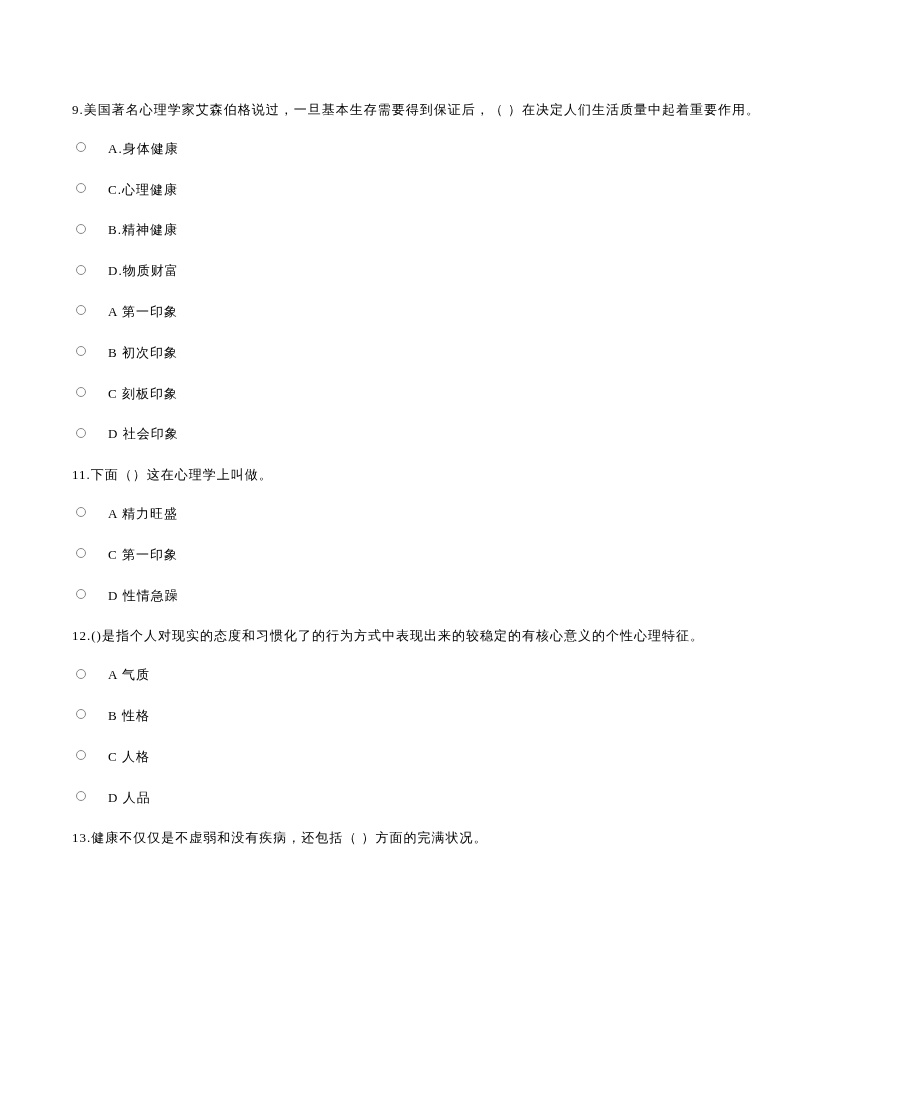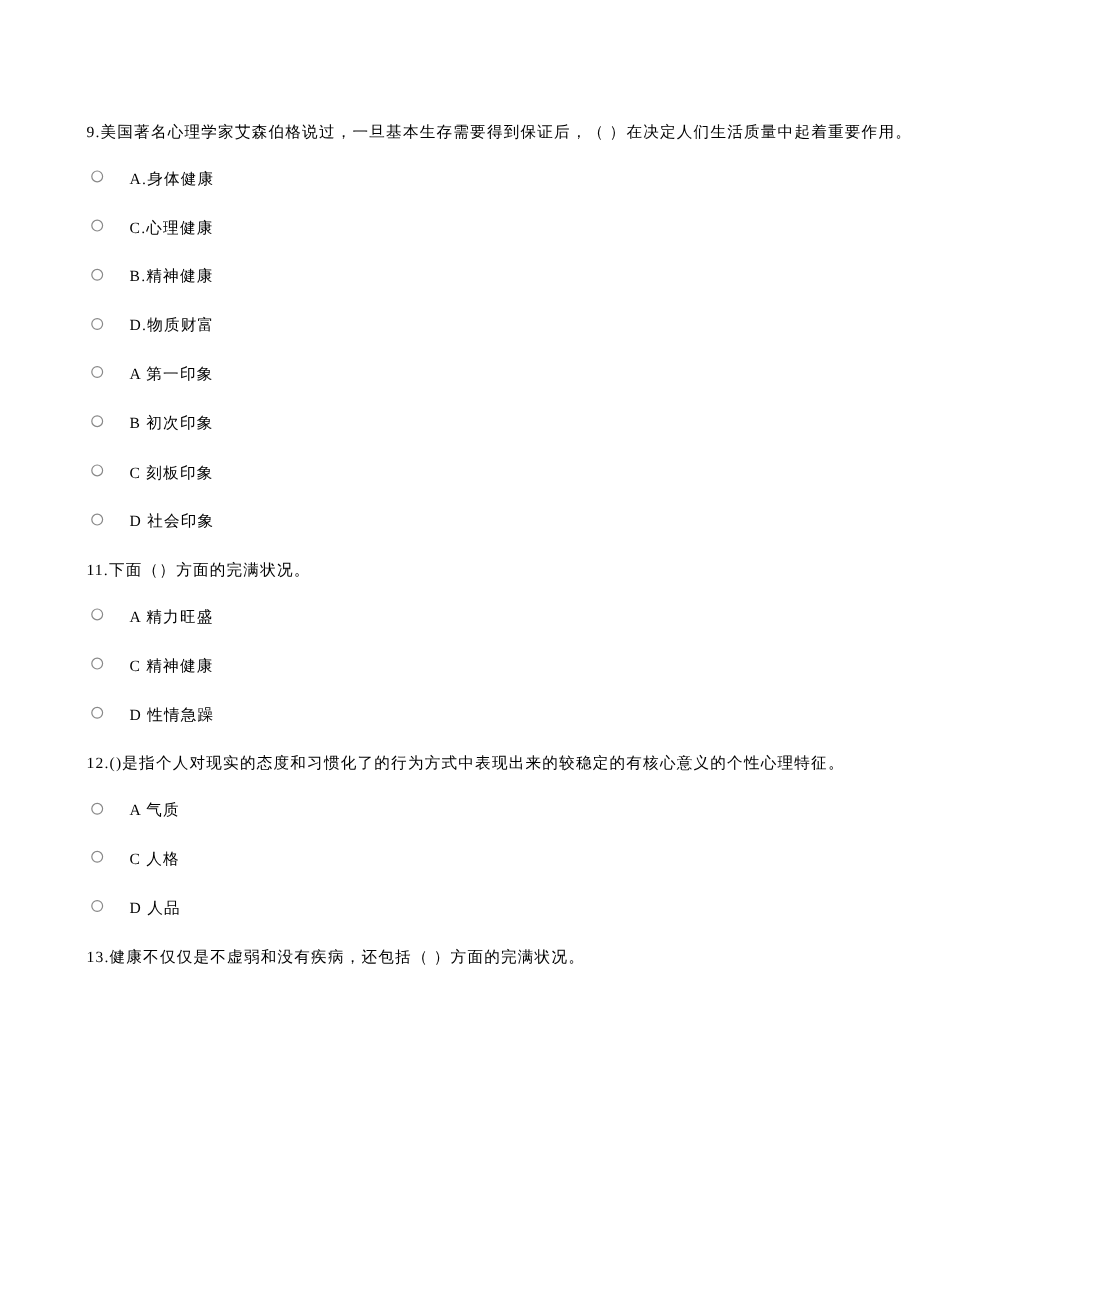--- a/index.html
+++ b/index.html
@@ -77,41 +77,45 @@
   <div class="option-row">
     <span class="radio-dot"></span>
     <span class="option-label">C 刻板印象</span>
   </div>
   <div class="option-row">
     <span class="radio-dot"></span>
     <span class="option-label">D 社会印象</span>
   </div>
 
   <div class="question-text">
-    <span>11.</span><span>下面（）方面的完满状况。</span>
+    <span>11.</span><span>下面（）这在心理学上叫做。</span>
   </div>
   <div class="option-row">
     <span class="radio-dot"></span>
     <span class="option-label">A 精力旺盛</span>
   </div>
   <div class="option-row">
     <span class="radio-dot"></span>
-    <span class="option-label">C 精神健康</span>
+    <span class="option-label">C 第一印象</span>
   </div>
   <div class="option-row">
     <span class="radio-dot"></span>
     <span class="option-label">D 性情急躁</span>
   </div>
 
   <div class="question-text">
     <span>12.</span><span>()是指个人对现实的态度和习惯化了的行为方式中表现出来的较稳定的有核心意义的个性心理特征。</span>
   </div>
   <div class="option-row">
     <span class="radio-dot"></span>
     <span class="option-label">A 气质</span>
+  </div>
+  <div class="option-row">
+    <span class="radio-dot"></span>
+    <span class="option-label">B 性格</span>
   </div>
   <div class="option-row">
     <span class="radio-dot"></span>
     <span class="option-label">C 人格</span>
   </div>
   <div class="option-row">
     <span class="radio-dot"></span>
     <span class="option-label">D 人品</span>
   </div>
 

